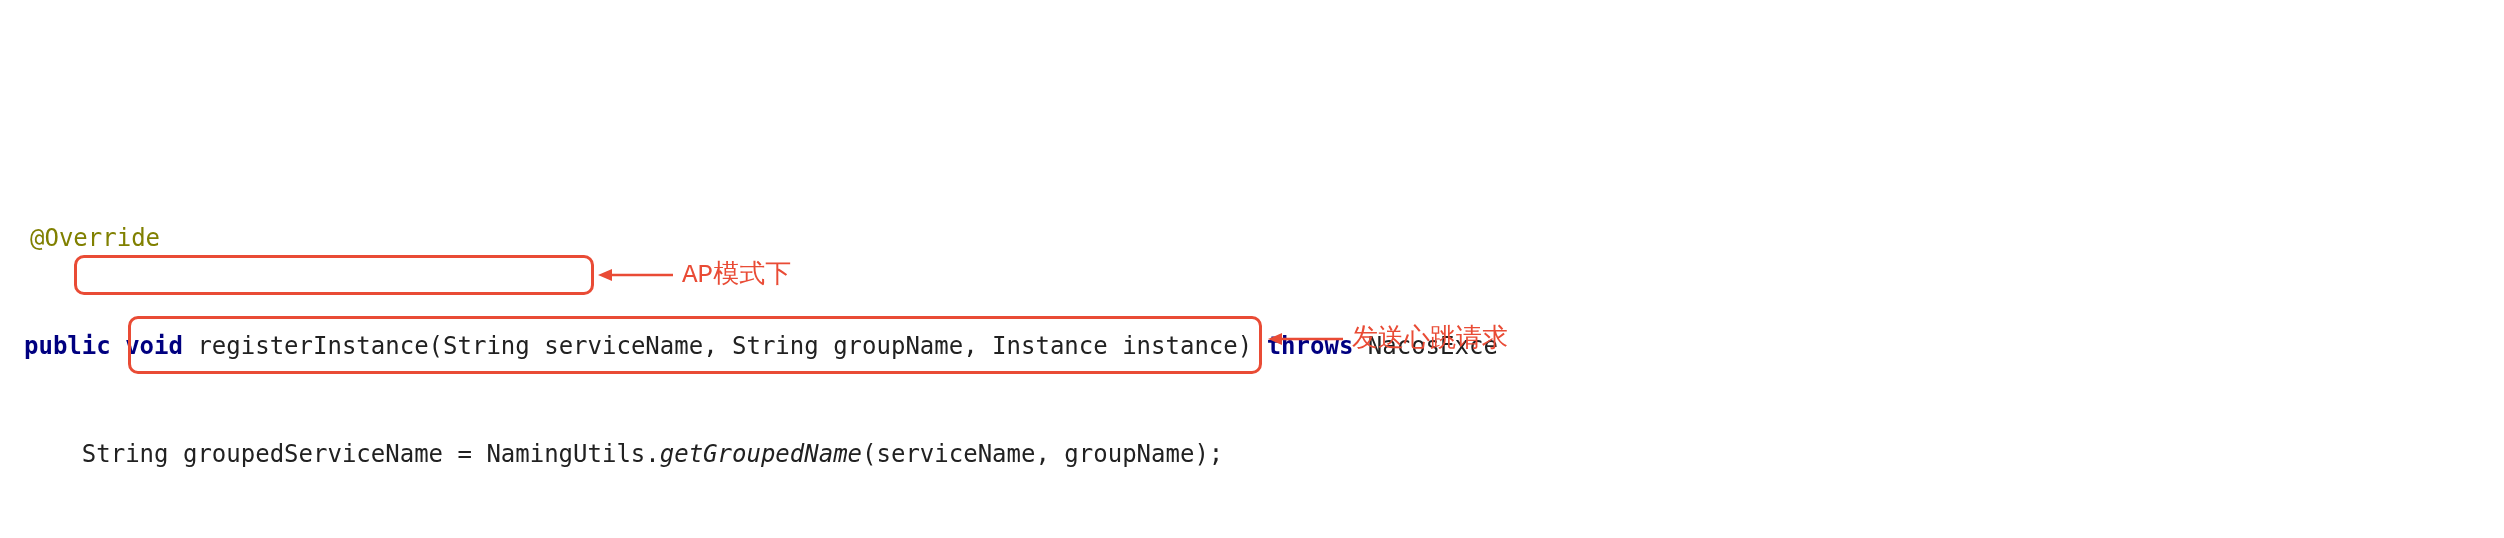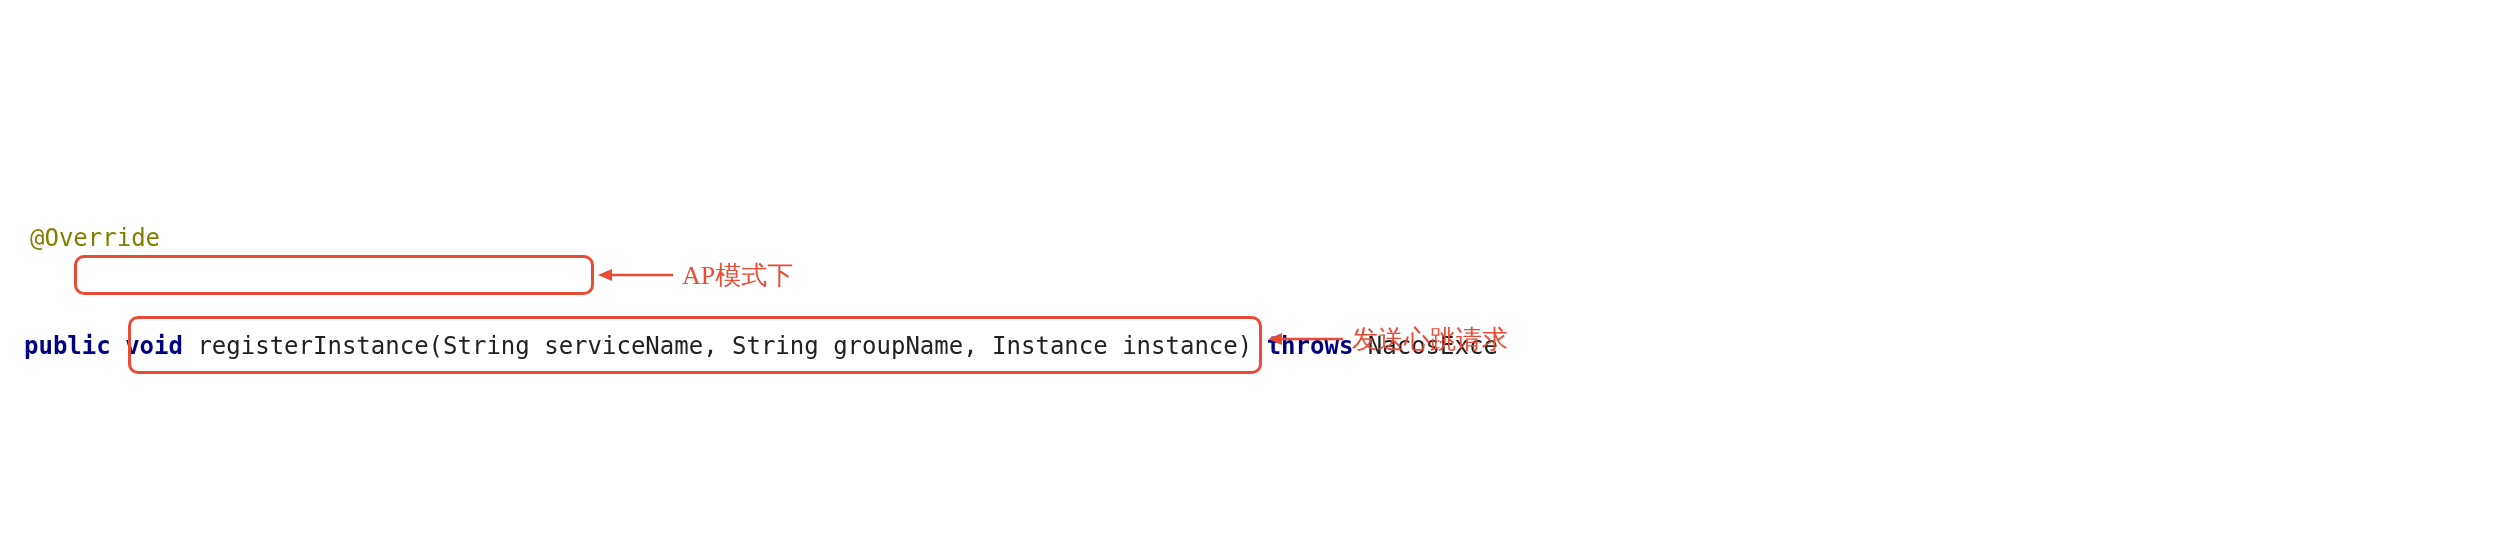--- a/index.html
+++ b/index.html
@@ -45,37 +45,38 @@
     }
     .highlight-box2 {
       position: absolute;
       border: 3px solid #E94B35;
       border-radius: 10px;
       pointer-events: none;
     }
     .annotation-label {
       position: absolute;
       color: #E94B35;
-      font-family: Liberation Serif, serif;
+      font-family: Liberation Mono, monospace;
       font-size: 26px;
       white-space: nowrap;
     }
     .arrow {
       position: absolute;
       pointer-events: none;
     }
   </style>
 </head>
 <body>
 
 
 
 <div class="code-container">
   <div class="line"><span class="annotation-text">@Override</span></div>
   <div class="line"><span class="keyword">public</span> <span class="keyword">void</span><span> registerInstance(String serviceName, String groupName, Instance instance) </span><span class="keyword">throws</span><span> NacosExce</span></div>
+  <div class="line"><span>    String groupedServiceName = NamingUtils.</span><span class="static-method">getGroupedName</span><span>(serviceName, groupName);</span></div>
   
   
   
   
   
   
 
   
   <div class="highlight-box1" style="left: 74px; top: 111px; width: 520px; height: 40px;"></div>
 

